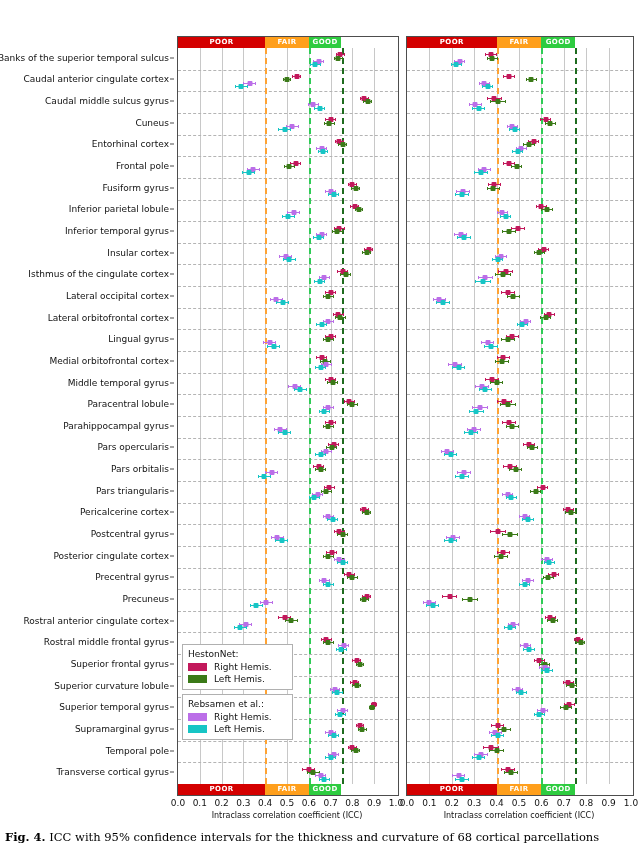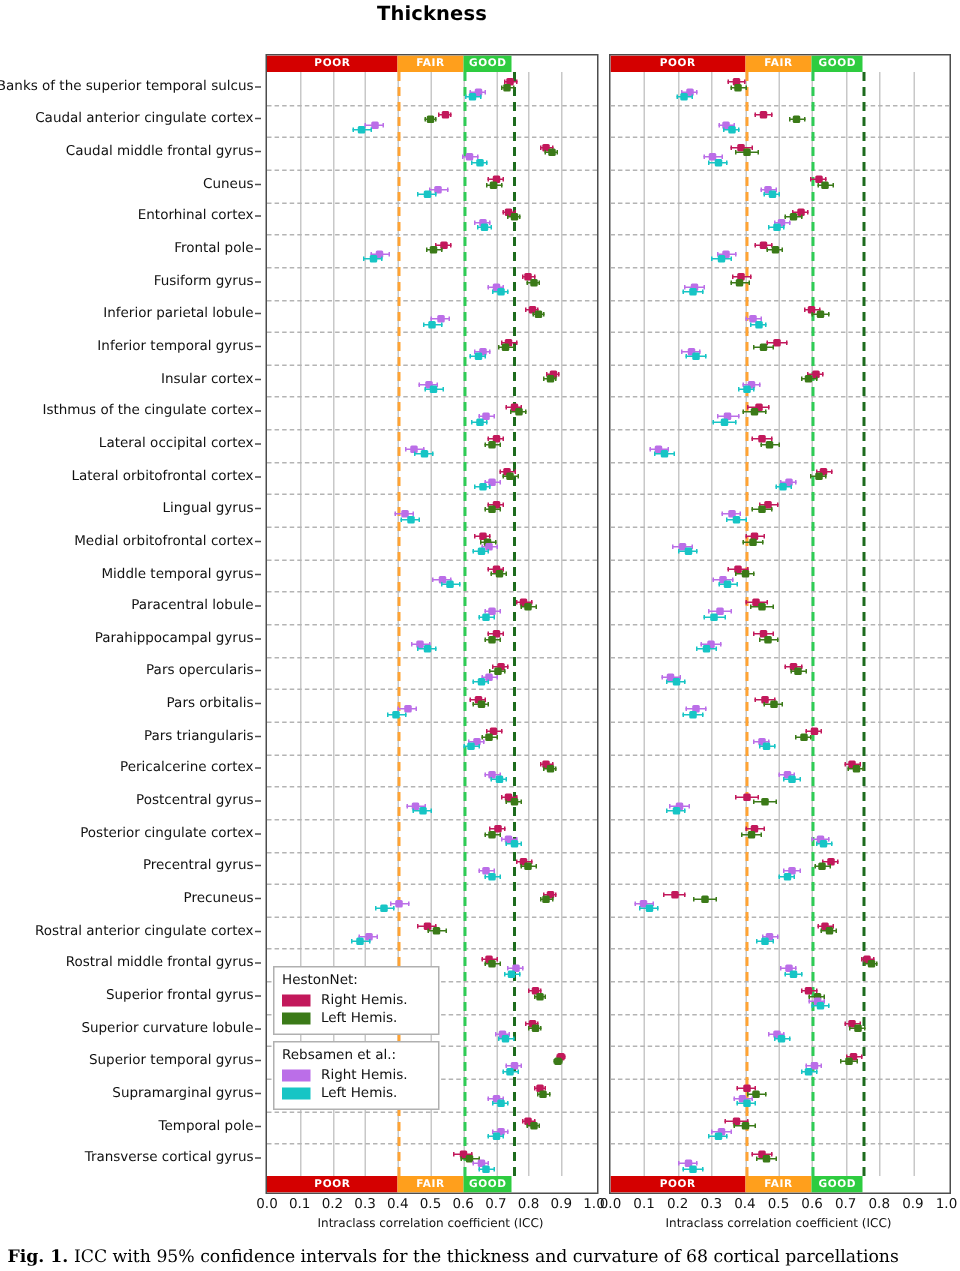--- a/index.html
+++ b/index.html
@@ -70,28 +70,27 @@
   
   #caption{position:absolute;left:5px;top:830px;width:632px;font-family:"DejaVu Serif","Liberation Serif",serif;
     font-size:11.5px;color:#000;line-height:14px;overflow:hidden;height:17px;}
   #caption b{font-weight:bold;}
 </style>
 </head>
 <body>
 
 <div id="figure">
 
-  <div class="panel-title" id="title-thickness">Thickness</div>
 
   <div id="ylabels">
       <div class="yl" style="top: 21.8235px;">Banks of the superior temporal sulcus</div>
       <div class="ytick" style="top: 21.8235px;"></div>
       <div class="yl" style="top: 43.4706px;">Caudal anterior cingulate cortex</div>
       <div class="ytick" style="top: 43.4706px;"></div>
-      <div class="yl" style="top: 65.1176px;">Caudal middle frontal gyrus</div>
+      <div class="yl" style="top: 65.1176px;">Caudal middle sulcus gyrus</div>
       <div class="ytick" style="top: 65.1176px;"></div>
       <div class="yl" style="top: 86.7647px;">Cuneus</div>
       <div class="ytick" style="top: 86.7647px;"></div>
       <div class="yl" style="top: 108.412px;">Entorhinal cortex</div>
       <div class="ytick" style="top: 108.412px;"></div>
       <div class="yl" style="top: 130.059px;">Frontal pole</div>
       <div class="ytick" style="top: 130.059px;"></div>
       <div class="yl" style="top: 151.706px;">Fusiform gyrus</div>
       <div class="ytick" style="top: 151.706px;"></div>
       <div class="yl" style="top: 173.353px;">Inferior parietal lobule</div>
@@ -1925,21 +1924,21 @@
           <div class="legend-text">Right Hemis.</div>
         </div>
         <div class="legend-row">
           <div class="legend-swatch" style="background: rgb(23, 197, 197);"></div>
           <div class="legend-text">Left Hemis.</div>
         </div>
       </div>
     </div>
 
   <div id="caption">
-    <b>Fig. 1.</b>
+    <b>Fig. 4.</b>
     <span>ICC with 95% confidence intervals for the thickness and curvature of 68 cortical parcellations</span>
   </div>
 
 <div class="xticklabels" style="left: 178px; top: 798px; width: 218px;">
       <span style="left: 0px;">0.0</span>
       <span style="left: 21.8px;">0.1</span>
       <span style="left: 43.6px;">0.2</span>
       <span style="left: 65.4px;">0.3</span>
       <span style="left: 87.2px;">0.4</span>
       <span style="left: 109px;">0.5</span>

